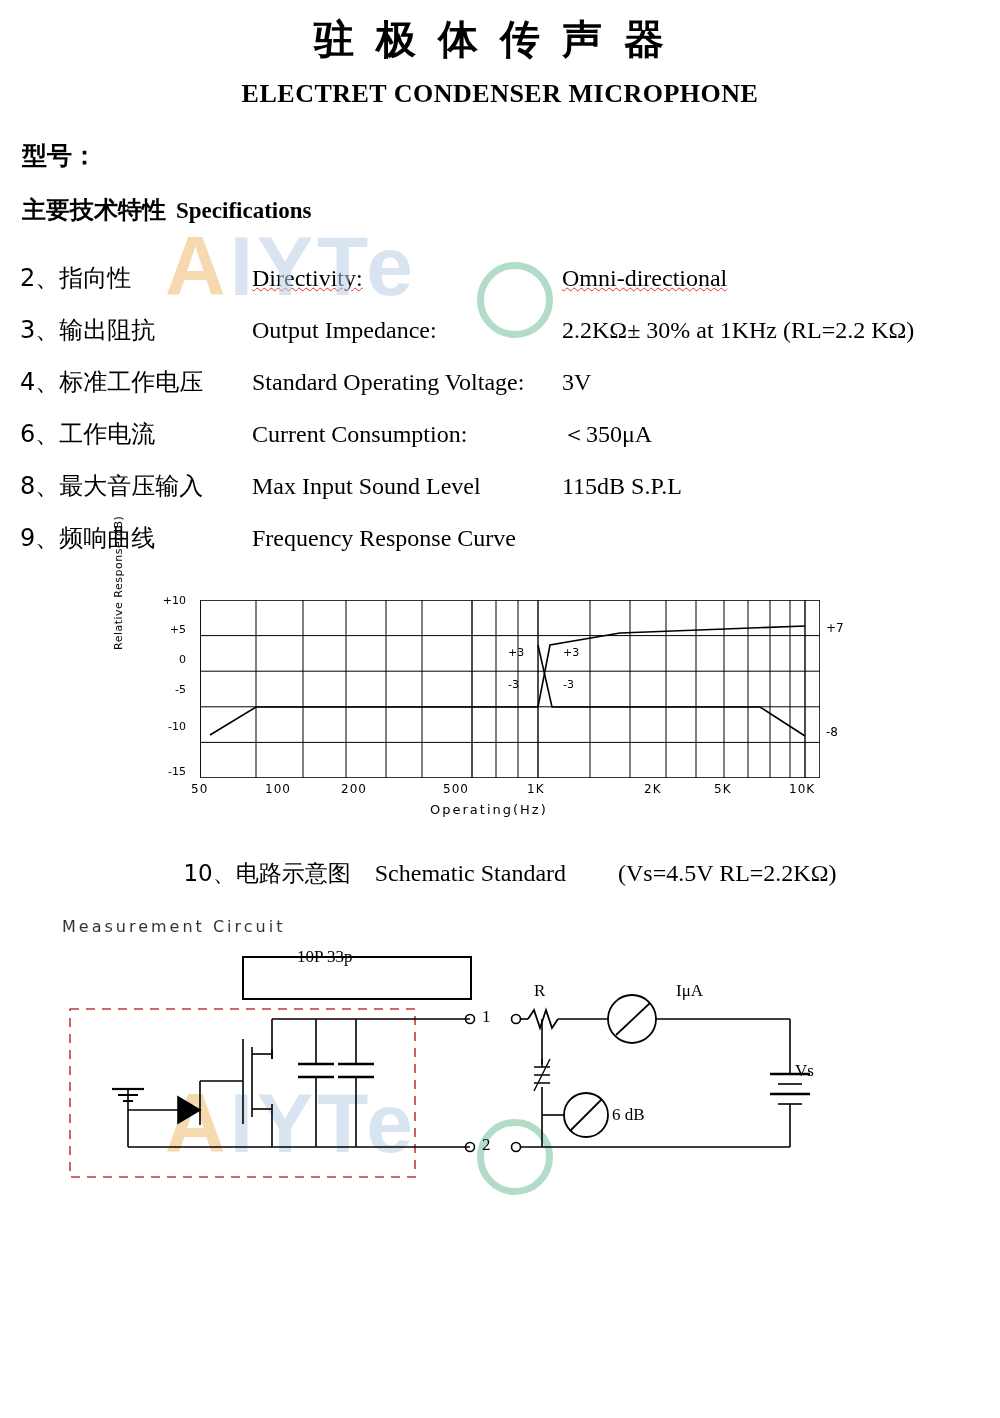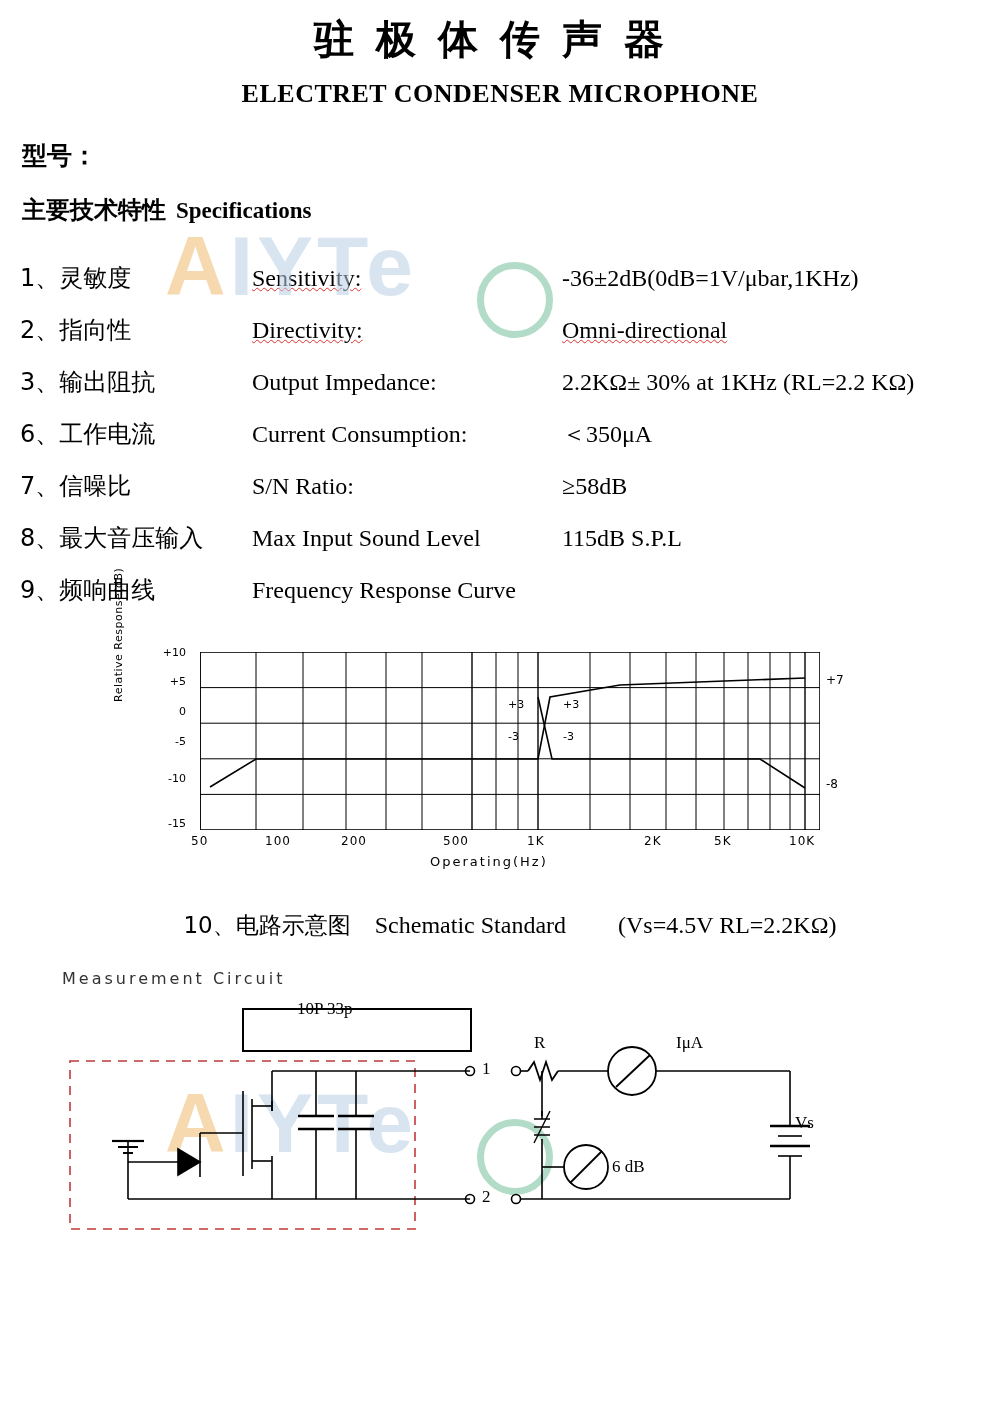--- a/index.html
+++ b/index.html
@@ -225,43 +225,38 @@
   <span class="model-label">型号：</span>
 </div>
 
 <div class="spec-head">
   <span class="cn">主要技术特性</span><span class="en">Specifications</span>
 </div>
 
 <table class="specs">
   <tbody>
     <tr>
-      <td class="c-cn">1、灵敏度</td>
-      <td class="c-en"><span class="u-wavy">Sensitivity:</span></td>
-      <td class="c-val">-36±2dB(0dB=1V/μbar,1KHz)</td>
-    </tr>
-    <tr>
       <td class="c-cn">2、指向性</td>
       <td class="c-en"><span class="u-wavy">Directivity:</span></td>
       <td class="c-val"><span class="u-wavy">Omni-directional</span></td>
     </tr>
     <tr>
       <td class="c-cn">3、输出阻抗</td>
       <td class="c-en">Output Impedance:</td>
       <td class="c-val">2.2KΩ± 30% at 1KHz (RL=2.2 KΩ)</td>
     </tr>
     <tr>
+      <td class="c-cn">4、标准工作电压</td>
+      <td class="c-en">Standard Operating Voltage:</td>
+      <td class="c-val">3V</td>
+    </tr>
+    <tr>
       <td class="c-cn">6、工作电流</td>
       <td class="c-en">Current Consumption:</td>
       <td class="c-val">＜350μA</td>
-    </tr>
-    <tr>
-      <td class="c-cn">7、信噪比</td>
-      <td class="c-en">S/N Ratio:</td>
-      <td class="c-val">≥58dB</td>
     </tr>
     <tr>
       <td class="c-cn">8、最大音压输入</td>
       <td class="c-en">Max Input Sound Level</td>
       <td class="c-val">115dB   S.P.L</td>
     </tr>
     <tr>
       <td class="c-cn">9、频响曲线</td>
       <td class="c-en">Frequency Response Curve</td>
       <td class="c-val"></td>

